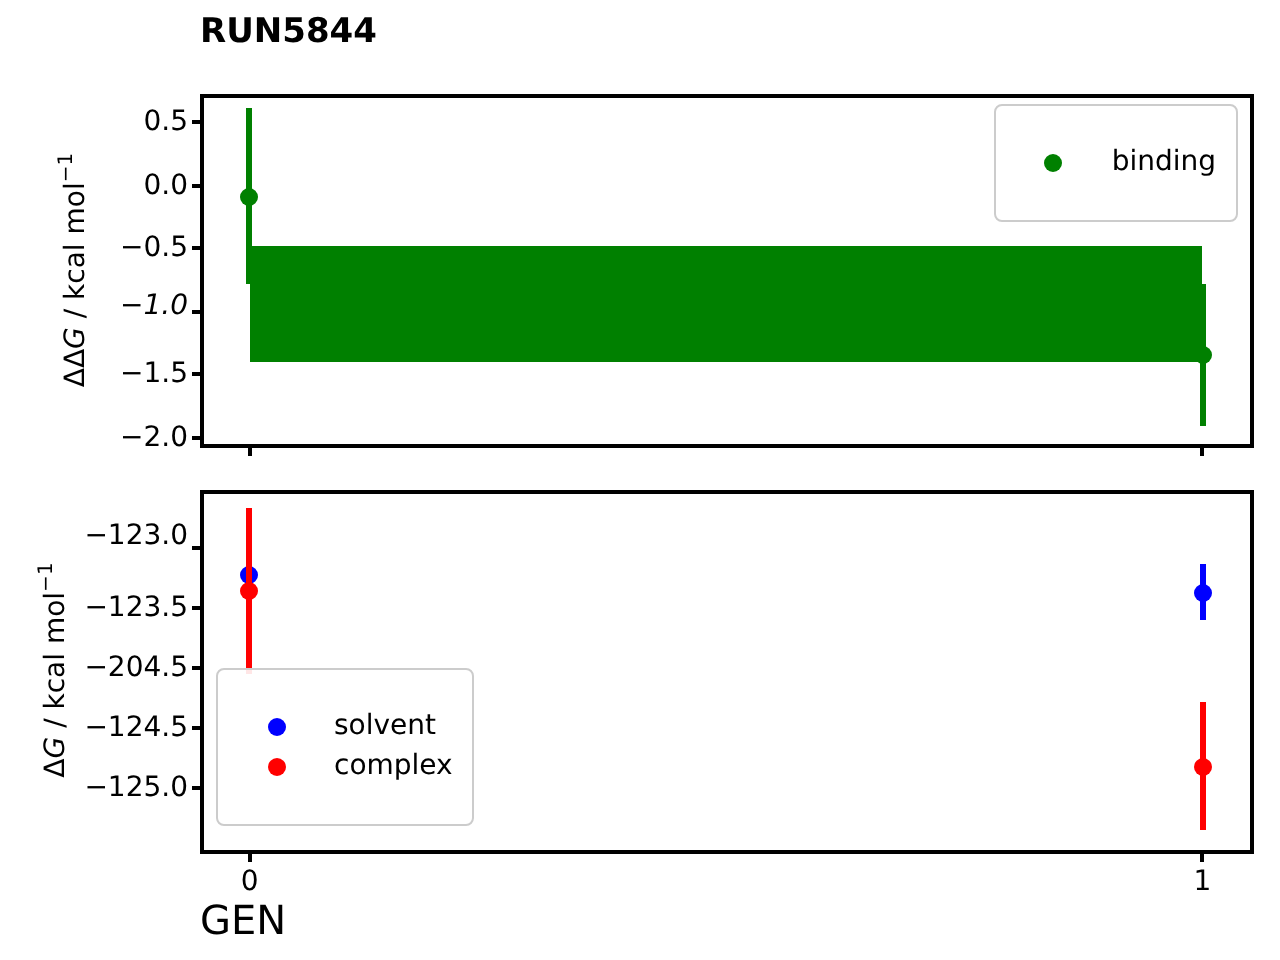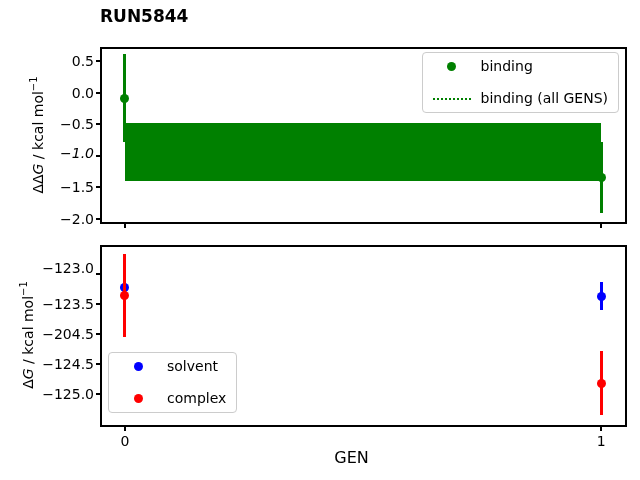--- a/index.html
+++ b/index.html
@@ -9,32 +9,32 @@
              font-size:17px;font-weight:bold;}
   .axes{position:absolute;border:2px solid #000;background:#fff;box-sizing:border-box;}
   .axes-top{left:100px;top:47px;width:527px;height:177px;}
   .axes-bottom{left:100px;top:245px;width:527px;height:182px;}
   .ylabel{position:absolute;white-space:nowrap;font-size:14px;
           transform:translate(-50%,-50%) rotate(-90deg);}
   .ylabel em{font-style:italic;}
   .ylabel sup{font-size:10px;}
   .ylabel-top{left:37px;top:135px;}
   .ylabel-bottom{left:27px;top:335px;}
-  .xlabel{position:absolute;left:88px;top:448px;width:527px;text-align:center;font-size:16px;}
+  .xlabel{position:absolute;left:100px;top:448px;width:527px;font-size:20px;}
   .band{position:absolute;}
   .ebar{position:absolute;width:3px;}
   .marker{position:absolute;width:9px;height:9px;border-radius:50%;}
   .tick-y{position:absolute;left:-6px;width:4px;height:2px;background:#000;}
   .tick-x{position:absolute;top:calc(100% + 2px);width:2px;height:4px;background:#000;}
   .ticklabel-y{position:absolute;right:calc(100% + 8px);font-size:14px;white-space:nowrap;
                transform:translateY(-50%);}
   .ticklabel-x{position:absolute;top:calc(100% + 8px);font-size:14px;transform:translateX(-50%);}
   .legend{position:absolute;background:rgba(255,255,255,0.9);border:1px solid #ccc;
-          border-radius:4px;padding:5px 10px;font-size:14px;line-height:17px;
-          display:flex;flex-direction:column;gap:15px;}
+          border-radius:4px;padding:20px 10px;font-size:14px;line-height:17px;
+          display:flex;flex-direction:column;gap:3px;}
   .legend-tr{top:3px;right:6px;}
   .legend-bl{left:6px;bottom:12px;margin-top:44px;}
   .legend-row{display:flex;align-items:center;gap:10px;white-space:nowrap;}
   .legend-marker{width:38px;display:flex;justify-content:center;align-items:center;}
   .legend-dot{width:9px;height:9px;border-radius:50%;}
   .legend-dotline{width:38px;height:0;border-top:2px dotted #008000;}
 </style>
 </head>
 <body>
 
@@ -64,26 +64,20 @@
       <div class="ebar" style="left: 21.3634px; top: 5.05109px; height: 88.3942px; background: rgb(0, 128, 0);"></div>
       <div class="marker" style="left: 18.3634px; top: 44.7482px; background: rgb(0, 128, 0);"></div>
       <div class="ebar" style="left: 497.684px; top: 92.8139px; height: 70.7153px; background: rgb(0, 128, 0);"></div>
       <div class="marker" style="left: 494.684px; top: 123.672px; background: rgb(0, 128, 0);"></div>
       <div class="legend legend-tr">
         <div class="legend-row">
           <div class="legend-marker">
             <div class="legend-dot" style="background: rgb(0, 128, 0);"></div>
           </div>
           <span>binding</span>
-        </div>
-        <div class="legend-row">
-          <div class="legend-marker">
-            <div class="legend-dotline" style="border-top-color: rgb(0, 128, 0);"></div>
-          </div>
-          <span>binding (all GENS)</span>
         </div>
       </div>
     </div>
   <div class="axes axes-bottom" id="axes-bottom">
       <div class="tick-y" style="top: 25.9697px;"></div>
       <div class="ticklabel-y" style="top: 21px;">−123.0</div>
       <div class="tick-y" style="top: 55.936px;"></div>
       <div class="ticklabel-y" style="top: 56.936px;">−123.5</div>
       <div class="tick-y" style="top: 85.9024px;"></div>
       <div class="ticklabel-y" style="top: 86.9024px;">−204.5</div>

